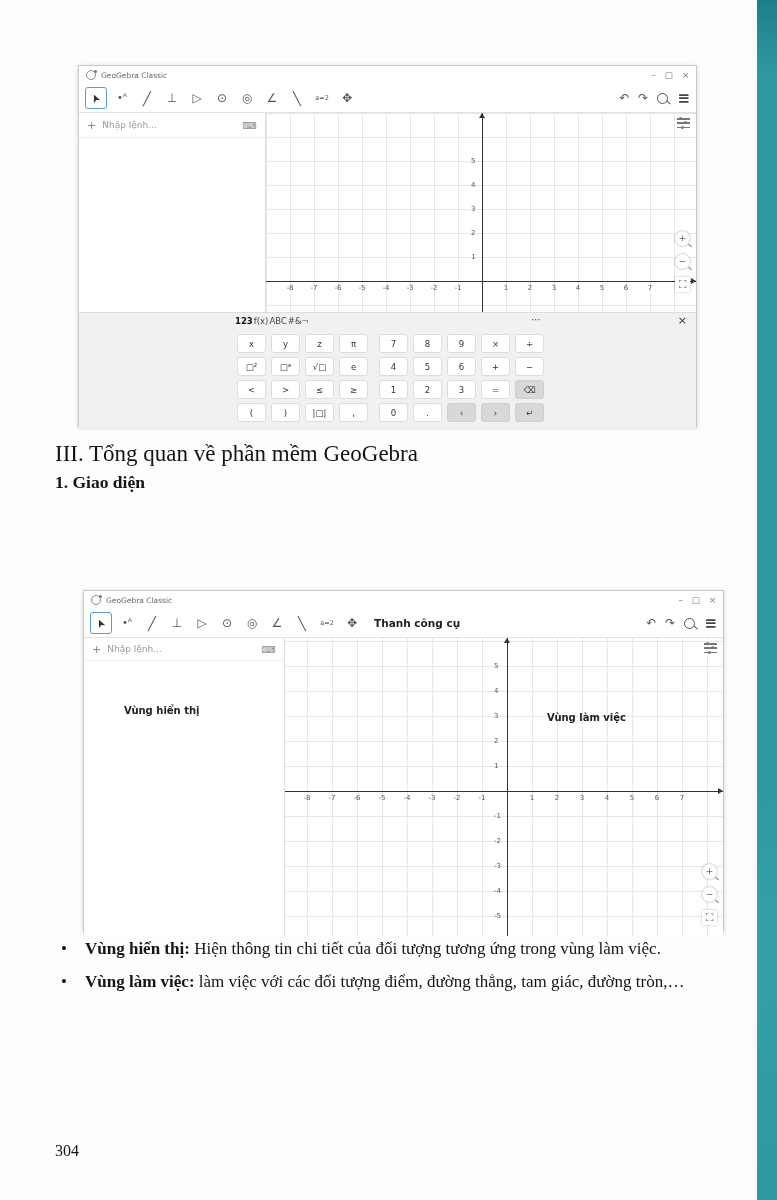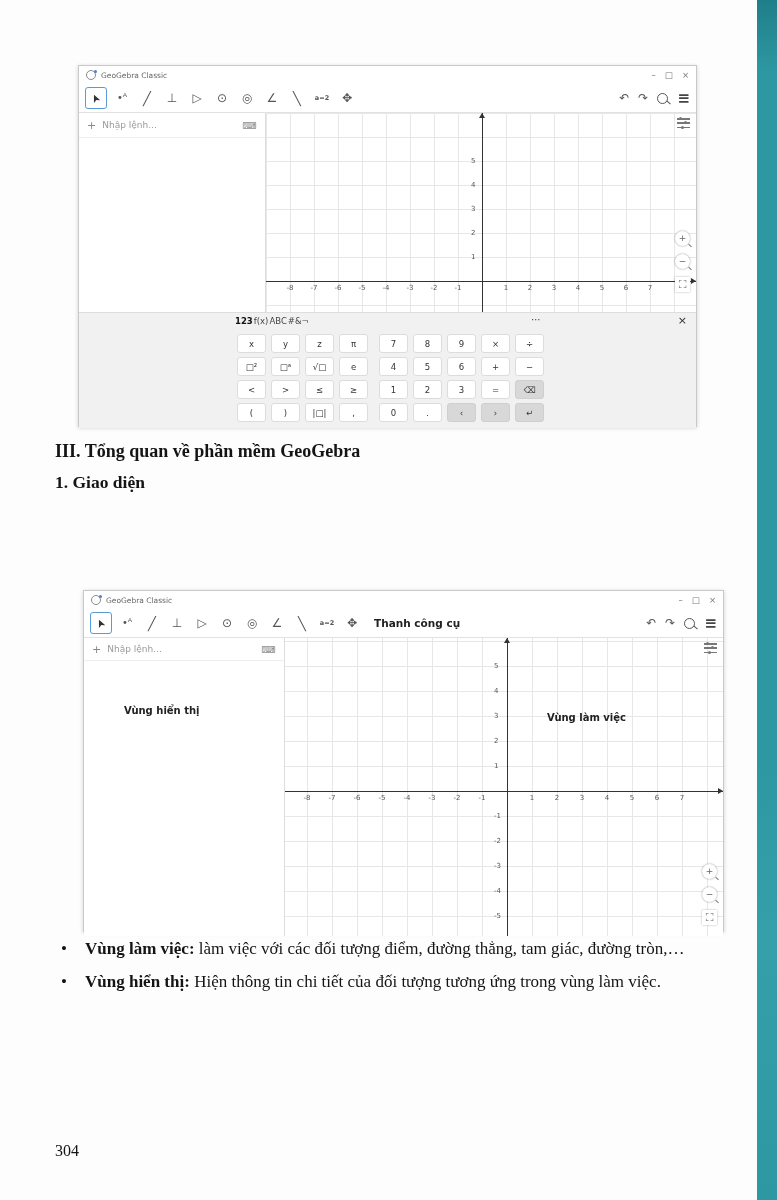--- a/index.html
+++ b/index.html
@@ -20,21 +20,21 @@
   .winbtns{margin-left:auto;display:flex;gap:9px;color:#777;font-size:8.5px;line-height:1;}
 
   .toolbar{height:28px;display:flex;align-items:center;padding:0 6px;border-bottom:1px solid #e2e2e2;}
   .tools{display:flex;gap:5px;align-items:center;}
   .tool{width:20px;height:20px;display:flex;align-items:center;justify-content:center;
         font-size:12px;color:#555;flex:0 0 auto;}
   .tools .tool:first-child{border:1px solid #5b9bd5;border-radius:3px;background:#fff;}
   .tool .tglyph{display:inline-block;line-height:1;}
   .tool[data-name="tool-cursor-icon"] .tglyph{transform:rotate(-115deg);font-size:11px;color:#333;}
   .tool[data-name="tool-point-icon"] .tglyph{font-size:10px;}
-  .tool[data-name="tool-slider-icon"] .tglyph{font-size:6.5px;font-weight:700;}
+  .tool[data-name="tool-slider-icon"] .tglyph{font-size:6.5px;font-weight:400;}
   .tool[data-name="tool-line-icon"] .tglyph,.tool[data-name="tool-reflect-icon"] .tglyph{font-size:13px;}
   .toolbar-label{margin-left:12px;font-size:10.5px;font-weight:700;color:#222;white-space:nowrap;}
   .toolbar-right{margin-left:auto;display:flex;gap:9px;align-items:center;color:#555;}
   .tbicon{font-size:12px;line-height:1;}
   .tbicon.menu{font-size:15px;font-weight:700;color:#444;}
   .mag{width:9px;height:9px;border:1.4px solid #555;border-radius:50%;position:relative;}
   .mag::after{content:"";position:absolute;width:5px;height:1.4px;background:#555;right:-4px;bottom:-1px;transform:rotate(40deg);}
 
   .main{display:flex;}
   #app1 .main{height:199px;}
@@ -96,21 +96,21 @@
   .kb-more{position:absolute;left:452px;top:1px;font-size:10px;color:#444;letter-spacing:1px;}
   .kb-close{position:absolute;right:9px;top:1px;font-size:11px;color:#333;}
   .kb-left,.kb-right{position:absolute;top:21px;display:grid;gap:4px 5px;}
   .kb-left{left:158px;grid-template-columns:repeat(4,29px);}
   .kb-right{left:300px;grid-template-columns:repeat(5,29px);}
   .kb-key{height:17px;background:#fff;border:1px solid #dcdcdc;border-radius:3px;font-size:8.5px;
           display:flex;align-items:center;justify-content:center;color:#333;}
   .kb-key.dark{background:#d8d8d8;border-color:#cfcfcf;}
 
   
-  .sec-heading{position:absolute;left:55px;top:441px;font-size:18px;font-weight:700;}
+  .sec-heading{position:absolute;left:55px;top:441px;font-size:23px;font-weight:400;}
   .sec-sub{position:absolute;left:55px;top:472px;font-size:17.5px;font-weight:700;}
   .sec-para{position:absolute;left:80px;top:498px;width:662px;font-size:17px;line-height:1.62;text-align:justify;}
   .bullets{position:absolute;left:55px;top:936px;width:697px;list-style:none;margin:0;padding:0;
            font-size:17px;line-height:1.5;}
   .bullets li{position:relative;padding-left:30px;margin-bottom:7px;text-align:justify;}
   .bullets li::before{content:"\2022";position:absolute;left:6px;top:0;font-size:17px;}
   .bullets b{font-weight:700;}
   .pagenum{position:absolute;left:55px;top:1142px;font-size:16px;}
 </style>
 </head>
@@ -378,18 +378,18 @@
         <div class="zoomstack" data-name="zoom-controls">
           <span class="zbtn" data-name="zoom-in-button">+</span>
           <span class="zbtn" data-name="zoom-out-button">−</span>
           <span class="fsbtn" data-name="fullscreen-icon">⛶</span>
         </div>
       </div>
     </div>
   </div>
 
   <ul class="bullets" data-name="definition-list">
+      <li data-name="bullet-item"><b data-name="bullet-term">Vùng hiển thị:</b><span data-name="bullet-desc"> Hiện thông tin chi tiết của đối tượng tương ứng trong vùng làm việc.</span></li>
       <li data-name="bullet-item"><b data-name="bullet-term">Vùng làm việc:</b><span data-name="bullet-desc"> làm việc với các đối tượng điểm, đường thẳng, tam giác, đường tròn,…</span></li>
-      <li data-name="bullet-item"><b data-name="bullet-term">Vùng hiển thị:</b><span data-name="bullet-desc"> Hiện thông tin chi tiết của đối tượng tương ứng trong vùng làm việc.</span></li>
     </ul>
 
   <div class="pagenum" data-name="page-number">304</div>
 </div>
 
 </body></html>

